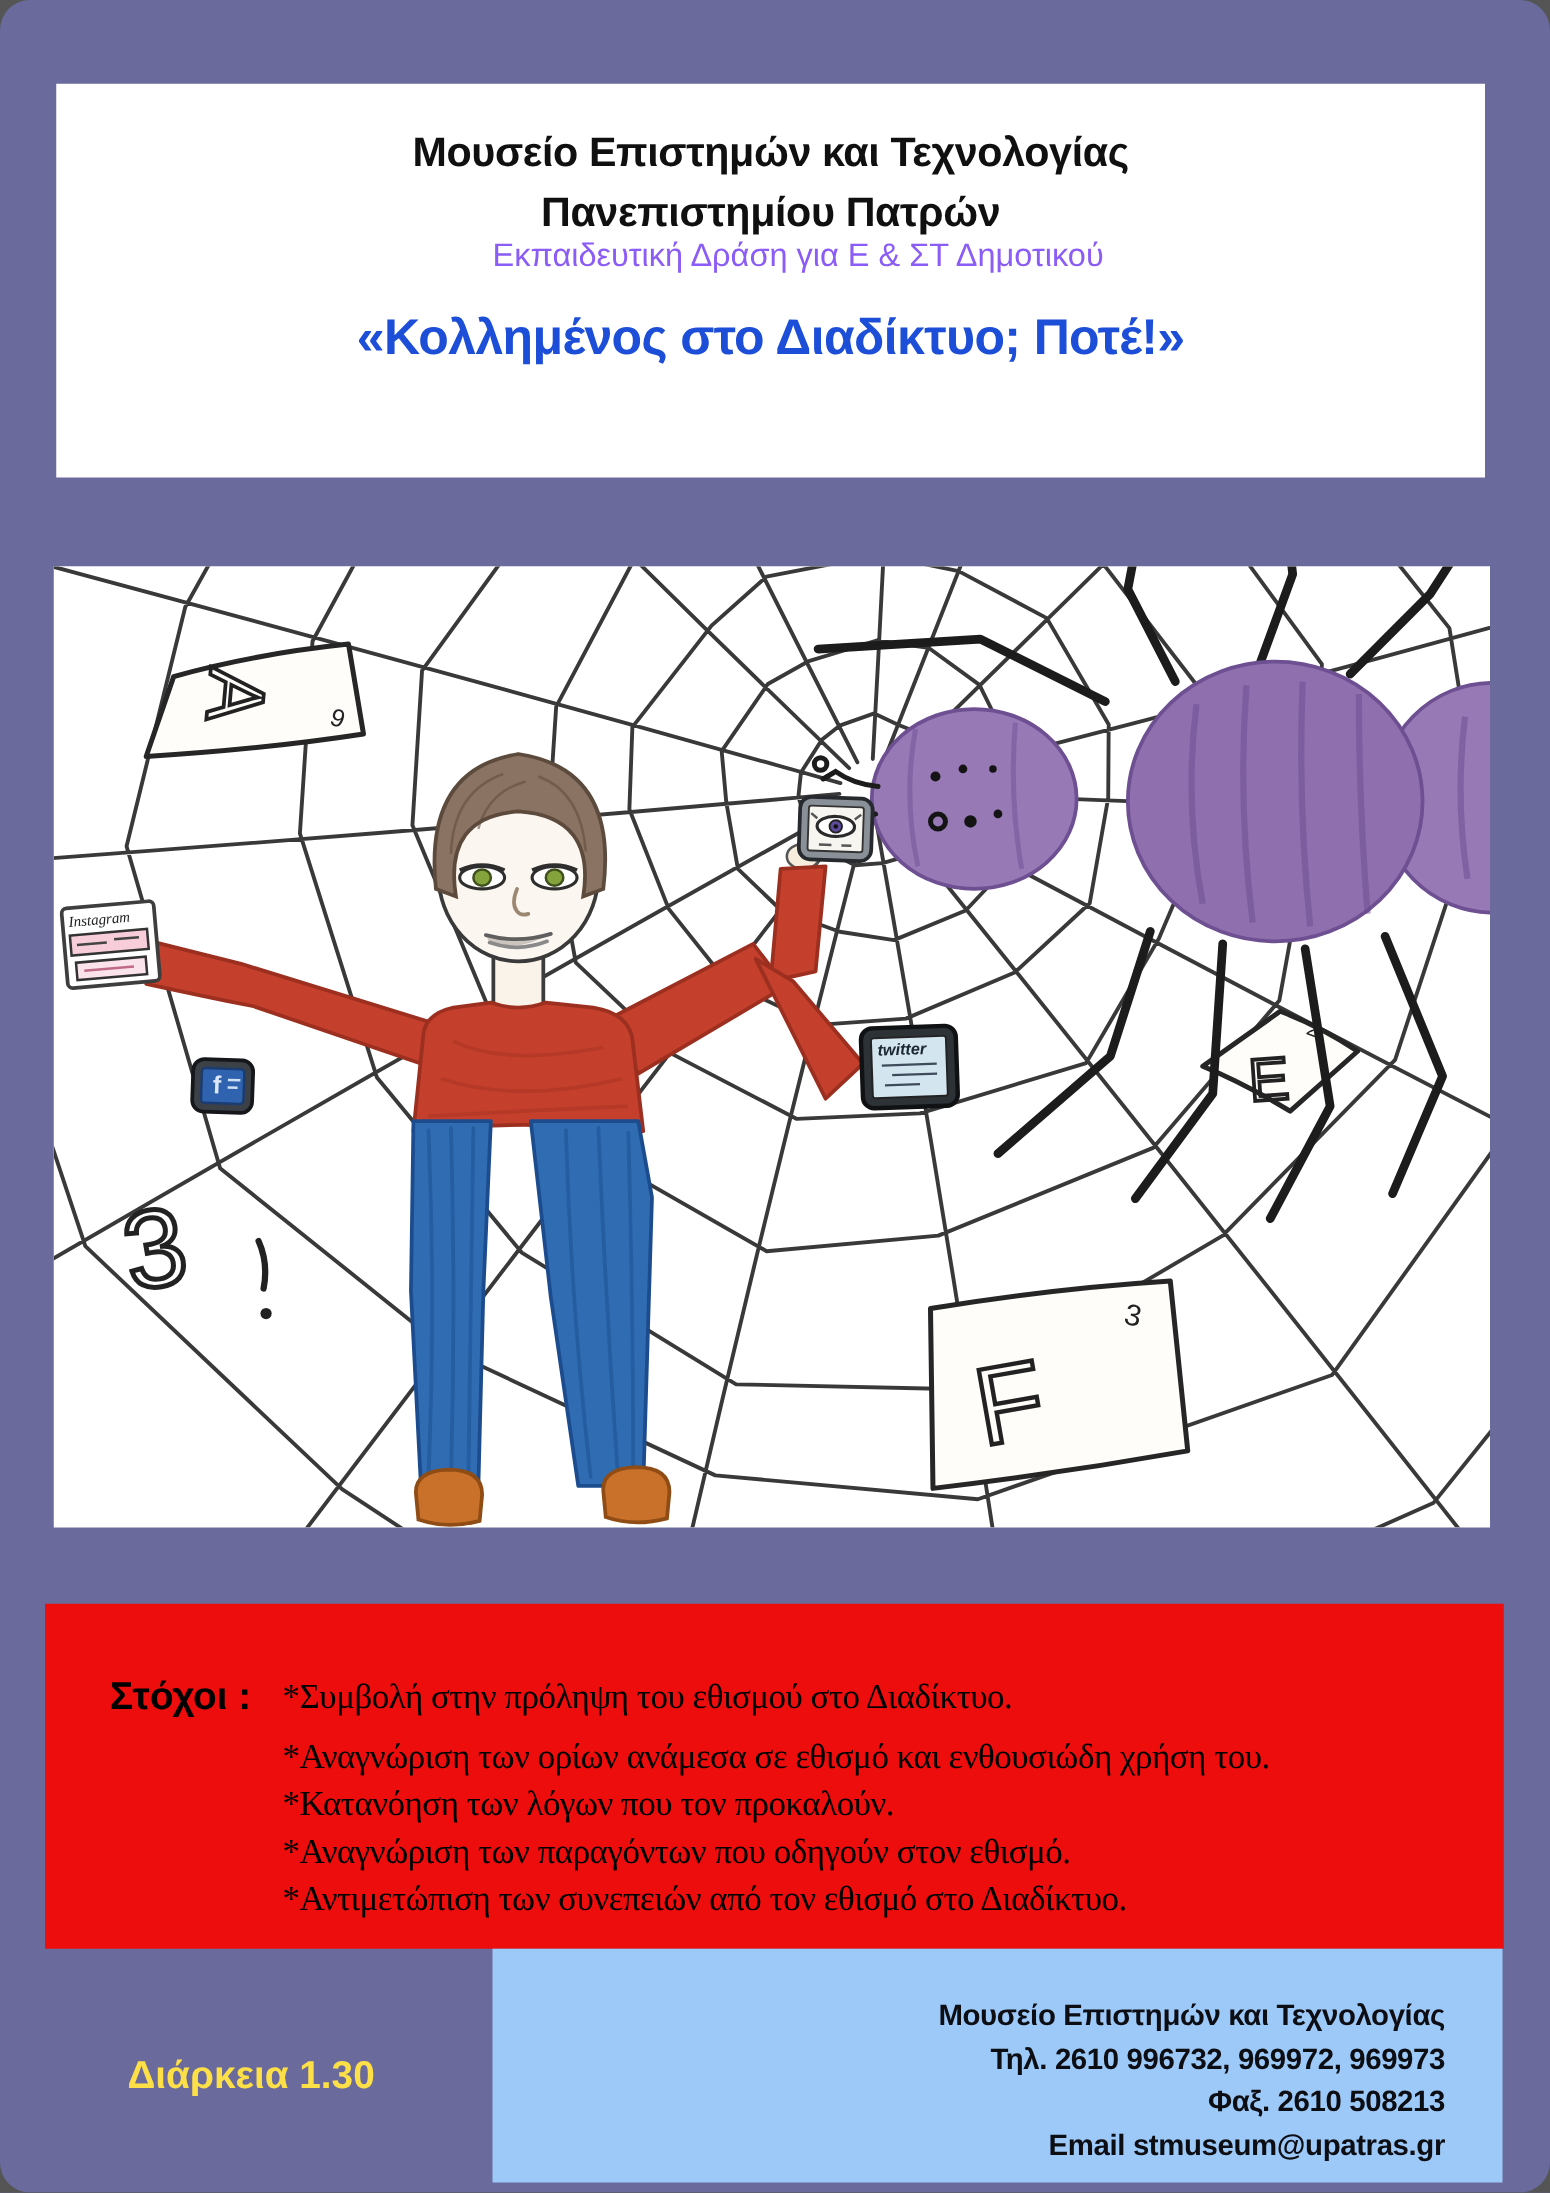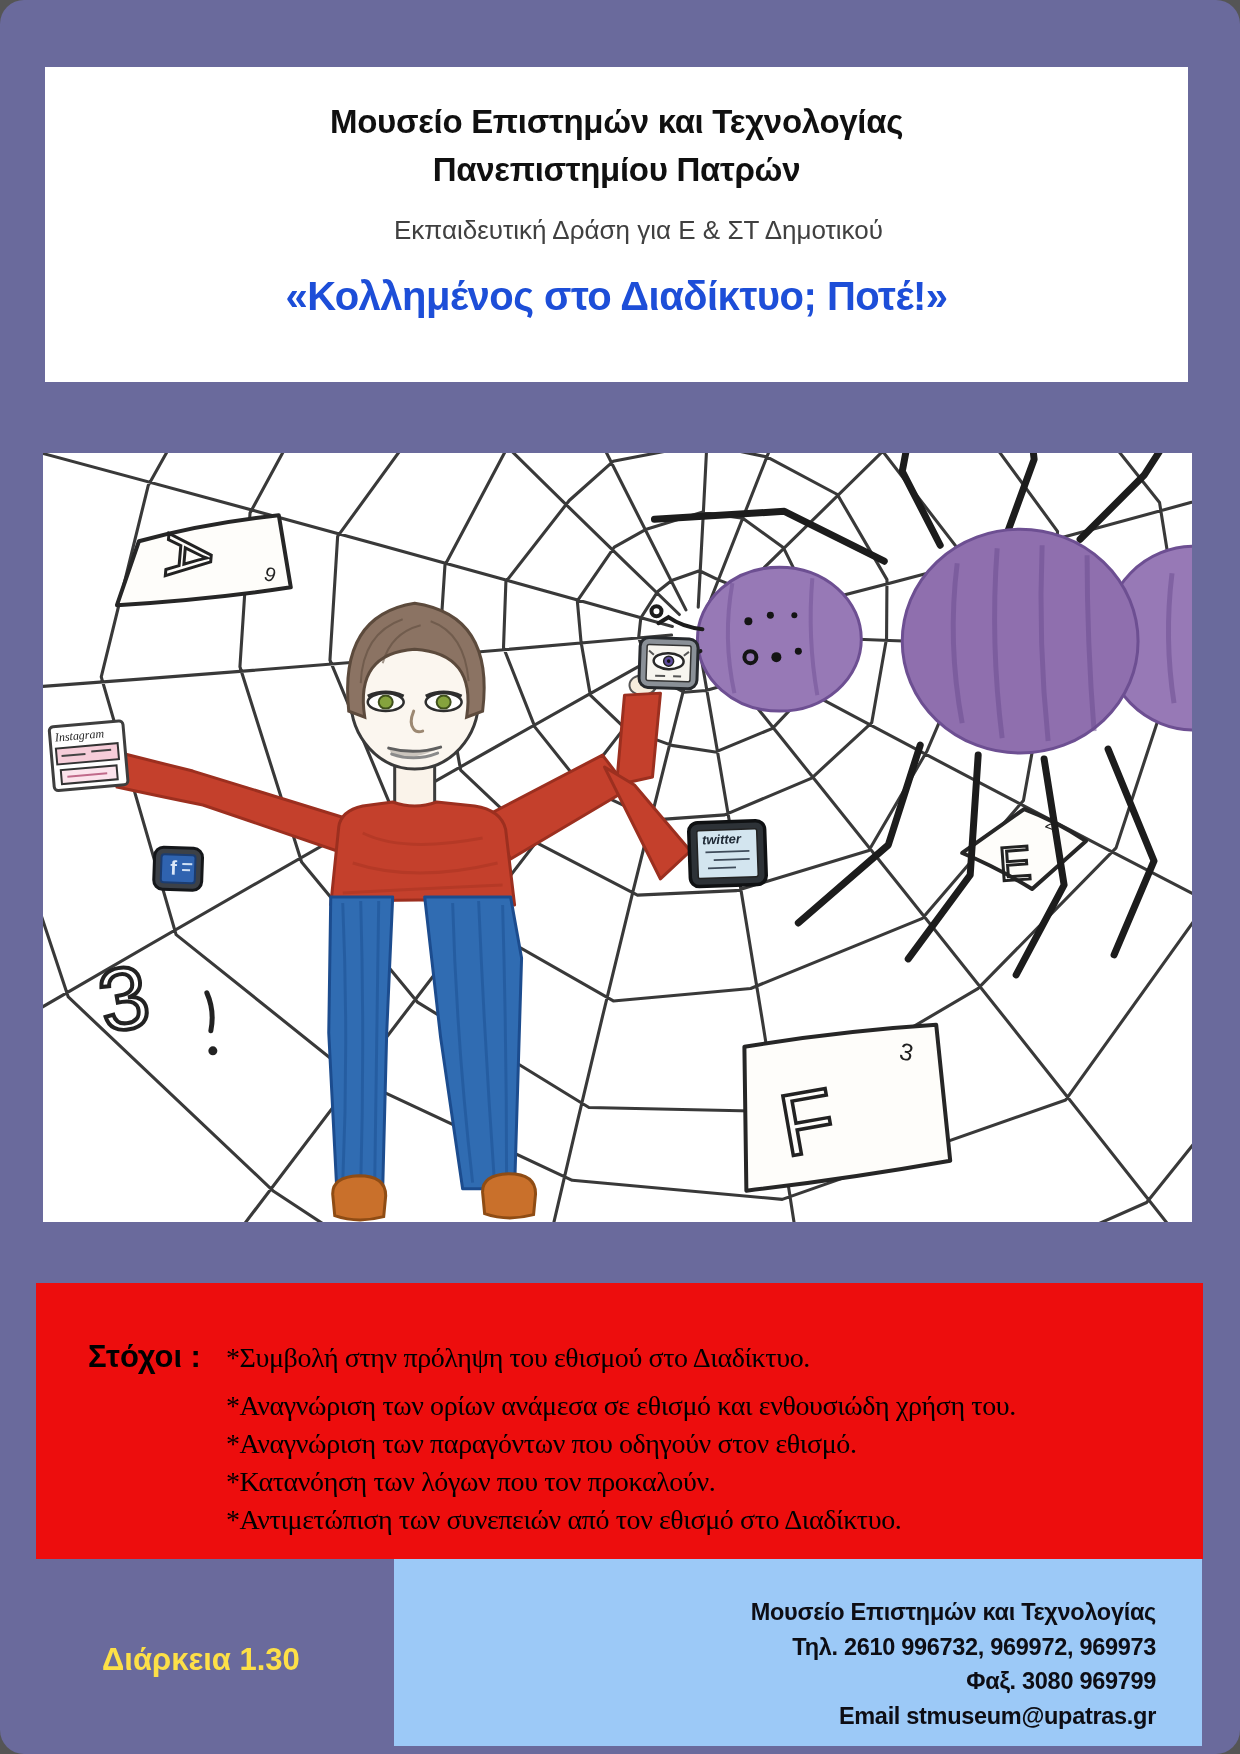--- a/index.html
+++ b/index.html
@@ -4,21 +4,21 @@
 <style>
   html,body{margin:0;padding:0;background:#555;}
   .page{position:relative;width:1240px;height:1754px;background:#6a6a9c;overflow:hidden;
         font-family:"Liberation Sans",sans-serif;margin:0 auto;border-radius:24px;}
   .card{position:absolute;}
   
   .header-card{left:45px;top:67px;width:1143px;height:315px;background:#ffffff;text-align:center;}
   .h-line{font-size:33px;font-weight:bold;color:#101010;letter-spacing:-0.3px;}
   .h-line1{padding-top:36px;}
   .h-line2{margin-top:10px;}
-  .h-sub{margin-top:26px;font-size:26px;color:#404040;padding-left:44px;}
+  .h-sub{font-size:26px;color:#8b5cf6;padding-left:44px;}
   .h-slogan{margin-top:28px;font-size:40px;font-weight:bold;color:#ee1010;letter-spacing:-0.5px;}
   
   .art-card{left:43px;top:453px;width:1149px;height:769px;background:#ffffff;overflow:hidden;}
   .art-card svg{position:absolute;left:0;top:0;}
   
   .objectives-card{left:36px;top:1283px;width:1167px;height:276px;background:#ed0d0d;color:#000000;}
   .obj-heading{position:absolute;left:52px;top:56px;font-size:31px;font-weight:bold;}
   .obj-items{position:absolute;left:190px;top:56px;right:20px;font-family:Liberation Serif, serif;}
   .obj-item{font-size:28px;line-height:38px;white-space:nowrap;letter-spacing:-0.4px;}
   .obj-item:first-child{margin-bottom:10px;}
@@ -197,28 +197,28 @@
         <path d="M14,17 l-5,-4 M44,17 l5,-4 M16,38 h10 M34,38 h8" stroke="#555" stroke-width="2"></path>
       </g>
     </svg>
   </section>
 
   <section class="card objectives-card" style="background: rgb(237, 13, 13);">
     <div class="obj-heading">Στόχοι :</div>
     <div class="obj-items">
       <div class="obj-item">*Συμβολή στην πρόληψη του εθισμού στο Διαδίκτυο.</div>
       <div class="obj-item">*Αναγνώριση των ορίων ανάμεσα σε εθισμό και ενθουσιώδη χρήση του.</div>
+      <div class="obj-item">*Κατανόηση των λόγων που τον προκαλούν.</div>
       <div class="obj-item">*Αναγνώριση των παραγόντων που οδηγούν στον εθισμό.</div>
-      <div class="obj-item">*Κατανόηση των λόγων που τον προκαλούν.</div>
       <div class="obj-item">*Αντιμετώπιση των συνεπειών από τον εθισμό στο Διαδίκτυο.</div>
     </div>
   </section>
 
   <div class="duration" style="color: #fde047;">Διάρκεια  1.30</div>
 
   <section class="card contact-card" style="background: rgb(156, 201, 247);">
     <div class="contact-line">Μουσείο Επιστημών και Τεχνολογίας</div>
     <div class="contact-line">Τηλ. 2610 996732, 969972, 969973</div>
-    <div class="contact-line">Φαξ. 3080 969799</div>
+    <div class="contact-line">Φαξ. 2610 508213</div>
     <div class="contact-line">Email stmuseum@upatras.gr</div>
   </section>
 
 </div>
 
 </body></html>

